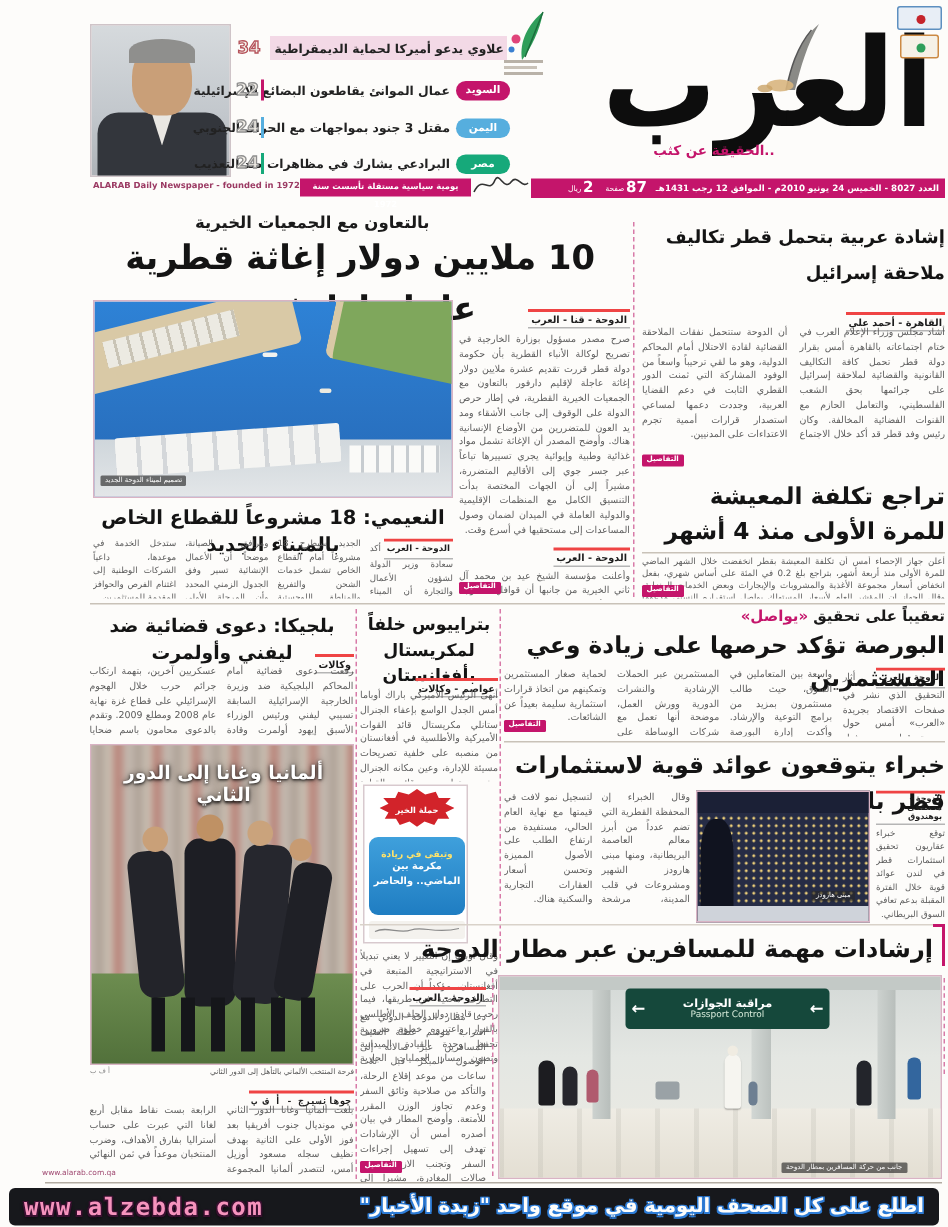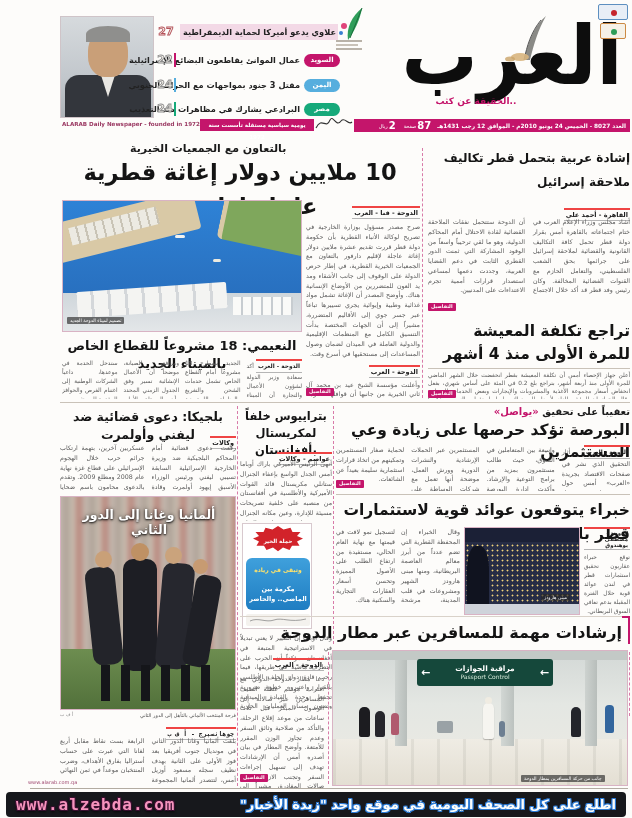--- a/index.html
+++ b/index.html
@@ -27,21 +27,21 @@
 
   <div class="abs photo" style="left:60px;top:16px;width:94px;height:102px;background:linear-gradient(180deg,#d6dadd 0%,#c2c7cc 60%,#aeb3b8 100%);border:1px solid #cfc4c8;">
     <div class="abs" style="left:4px;top:58px;width:86px;height:44px;background:#33363c;border-radius:14px 14px 0 0;"></div>
     <div class="abs" style="left:40px;top:58px;width:14px;height:22px;background:#e9e7e2;clip-path:polygon(0 0,100% 0,50% 100%);"></div>
     <div class="abs" style="left:27px;top:12px;width:40px;height:48px;background:#c99f78;border-radius:46% 46% 42% 42%;"></div>
     <div class="abs" style="left:25px;top:9px;width:44px;height:16px;background:#8f8f8d;border-radius:50% 50% 0 0;"></div>
   </div>
 
   <div class="abs" style="left:180px;top:24px;width:158px;height:16px;background:#f3d9e6;"></div>
   <div class="abs thl" style="left:180px;top:25px;width:156px;"><span>علاوي يدعو أميركا لحماية الديمقراطية</span></div>
-  <div class="abs num" style="left:156px;top:25px;width:20px;-webkit-text-stroke:0.9px #b5525a;">27</div>
+  <div class="abs num" style="left:156px;top:25px;width:20px;-webkit-text-stroke:0.9px #b5525a;">34</div>
 
   <div class="abs pill" style="left:304px;top:54px;width:36px;background:#c4156b;">السويد</div>
   <div class="abs thl" style="left:180px;top:53px;width:120px;"><span>عمال الموانئ يقاطعون البضائع الإسرائيلية</span></div>
   <div class="abs num" style="left:156px;top:53px;width:20px;border-right:2px solid #c4156b;">22</div>
 
   <div class="abs pill" style="left:304px;top:79px;width:36px;background:#56aede;">اليمن</div>
   <div class="abs thl" style="left:180px;top:78px;width:120px;"><span>مقتل 3 جنود بمواجهات مع الحراك الجنوبي</span></div>
   <div class="abs num" style="left:156px;top:78px;width:20px;border-right:2px solid #56aede;">24</div>
 
   <div class="abs pill" style="left:304px;top:103px;width:36px;background:#16a97a;">مصر</div>
@@ -162,21 +162,21 @@
     <span class="byline">عواصم - وكالات</span>
   </div>
   <div class="abs body-txt" style="left:240px;top:459px;width:92px;height:62px;">أنهى الرئيس الأميركي باراك أوباما أمس الجدل الواسع بإعفاء الجنرال ستانلي مكريستال قائد القوات الأميركية والأطلسية في أفغانستان من منصبه على خلفية تصريحات مسيئة للإدارة، وعين مكانه الجنرال ديفيد بتراييوس قائد القيادة الوسطى.</div>
 
   <div class="abs" style="left:242px;top:523px;width:70px;height:106px;border:1px solid #d8c9ce;background:#fff;">
     <div class="abs" style="left:10px;top:2px;width:50px;height:30px;background:#d2232a;clip-path:polygon(50% 0,61% 12%,75% 6%,79% 20%,95% 20%,88% 33%,100% 42%,88% 52%,93% 66%,78% 66%,73% 80%,60% 72%,50% 84%,40% 72%,27% 80%,22% 66%,7% 66%,12% 52%,0 42%,12% 33%,5% 20%,21% 20%,25% 6%,39% 12%);">
       <div style="color:#fff;font-size:5.5px;font-weight:bold;text-align:center;line-height:30px;">حملة الخير</div>
     </div>
     <div class="abs" style="left:3px;top:34px;width:64px;height:52px;background:linear-gradient(180deg,#3fa0dc,#1f7dc2);border-radius:6px;text-align:center;padding-top:8px;">
       <div style="color:#ffe36a;font-size:6px;font-weight:bold;">وتبقى في ريادة</div>
-      <div style="color:#fff;font-size:6.5px;font-weight:900;margin-top:12px;line-height:1.5;padding:0 3px;">مكرمة بين الماضي.. والحاضر</div>
+      <div style="color:#fff;font-size:6.5px;font-weight:900;margin-top:0;line-height:1.5;padding:0 3px;">مكرمة بين الماضي.. والحاضر</div>
     </div>
     <div class="abs" style="left:3px;top:90px;width:64px;height:12px;background:#f4f2ee;border-radius:2px;">
       <svg width="64" height="12" viewBox="0 0 64 12">
         <path d="M4 7 C 12 3, 20 9, 28 6 C 36 3, 44 9, 60 5" stroke="#8a8a8a" stroke-width="0.8" fill="none"></path>
       </svg>
     </div>
   </div>
   <div class="abs body-txt" style="left:240px;top:633px;width:92px;height:76px;">وقال أوباما إن التغيير لا يعني تبديلاً في الاستراتيجية المتبعة في أفغانستان، مؤكداً أن الحرب على التطرف ماضية في طريقها، فيما رحب قادة دول الحلف الأطلسي بالقرار واعتبروه خطوة ضرورية تحفظ وحدة القيادة الميدانية وتصون مسار العمليات الجارية جنوب البلاد.</div>
 
   <div class="abs hl" style="left:60px;top:408px;width:176px;height:18px;font-size:12.5px;text-align:center;line-height:18px;">بلجيكا: دعوى قضائية ضد ليفني وأولمرت</div>

